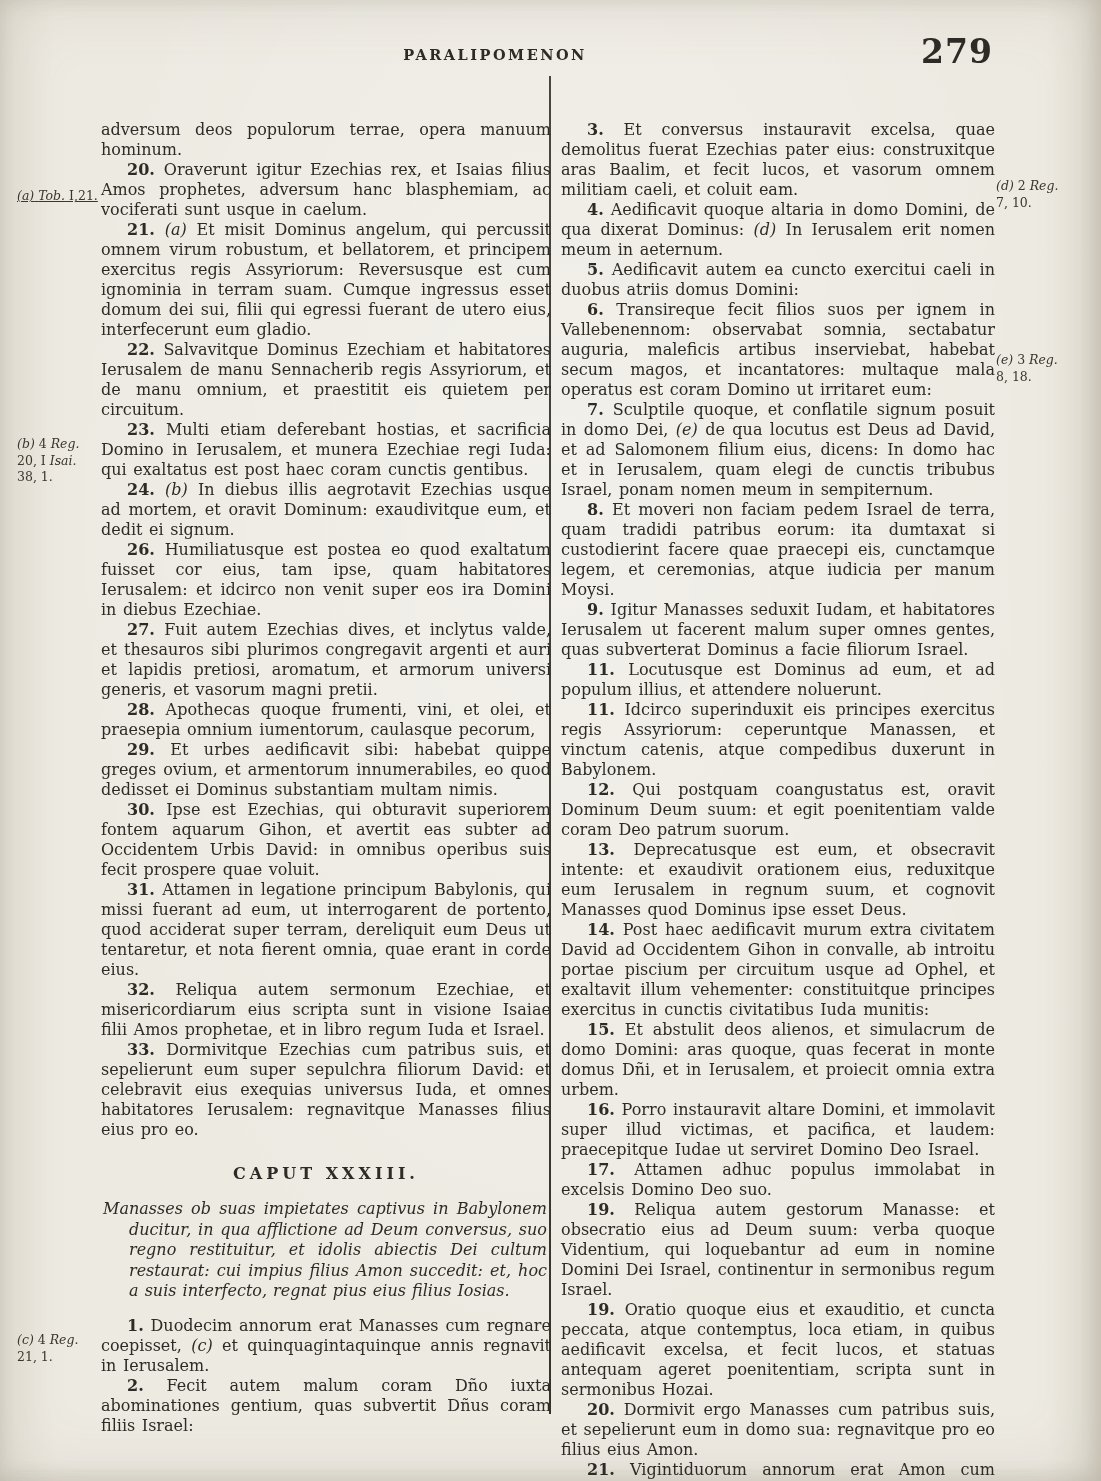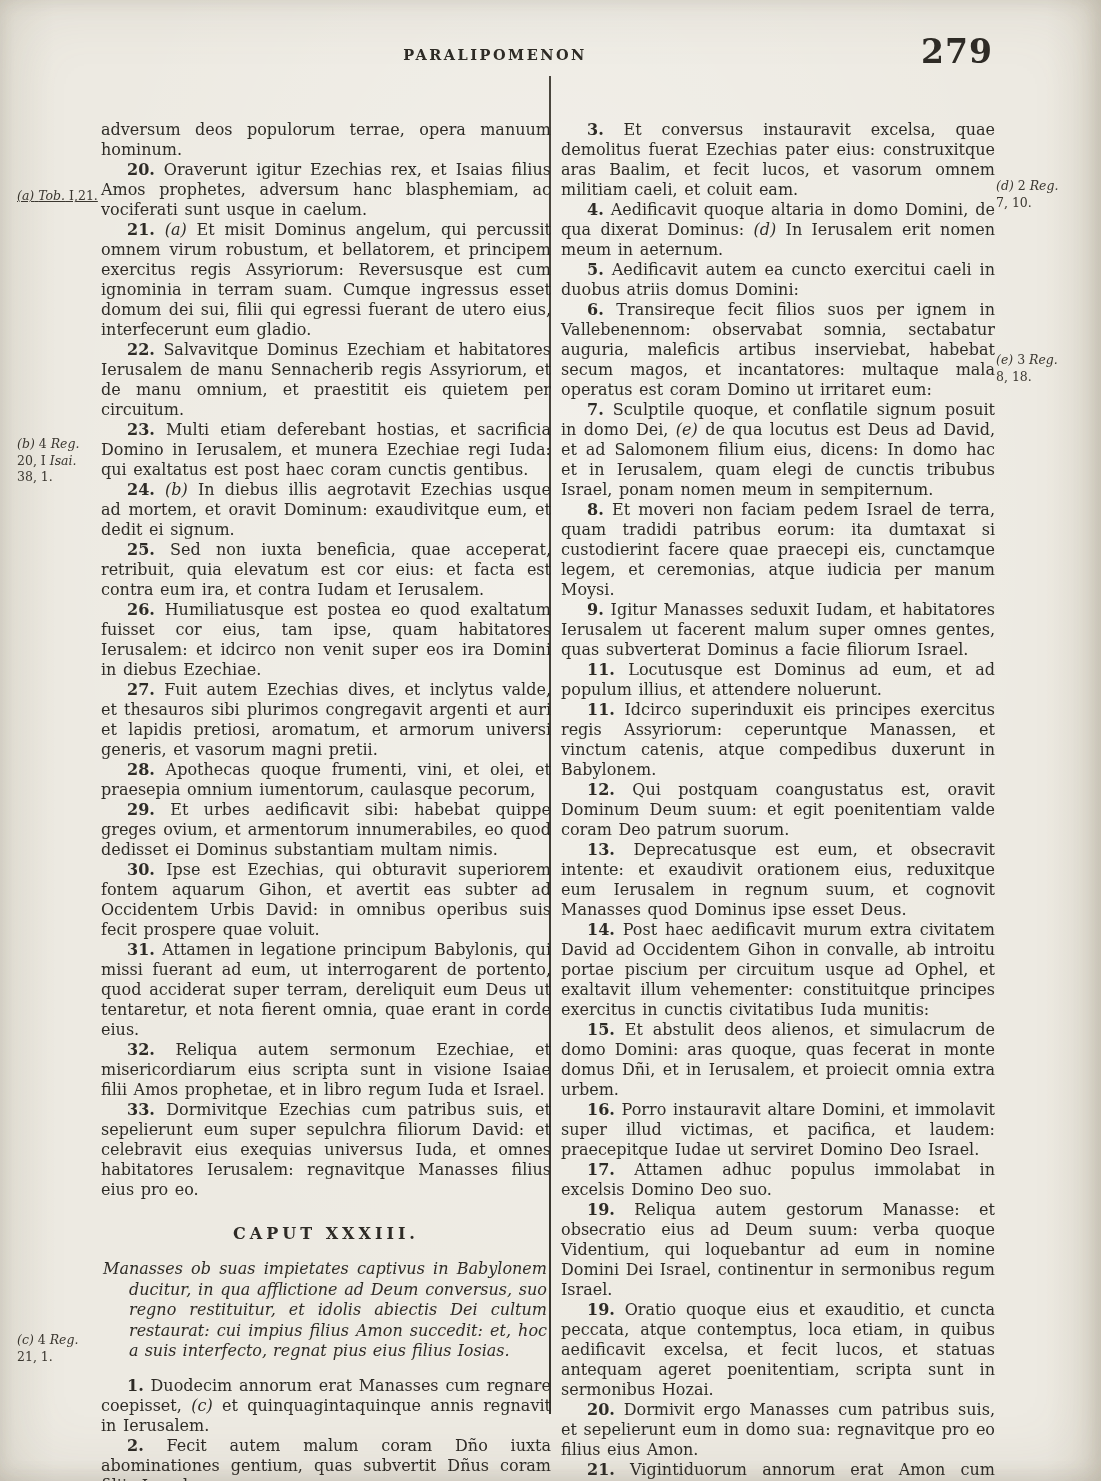--- a/index.html
+++ b/index.html
@@ -71,21 +71,20 @@
         <p class="verse"><span class="vnum">20.</span> <span class="vtext">Oraverunt igitur Ezechias rex, et Isaias filius Amos prophetes, adversum hanc blasphemiam, ac vociferati sunt usque in caelum.</span></p>
 
         <p class="verse"><span class="vnum">21.</span> <span class="vtext"><i>(a)</i> Et misit Dominus angelum, qui percussit omnem virum robustum, et bellatorem, et principem exercitus regis Assyriorum: Reversusque est cum ignominia in terram suam. Cumque ingressus esset domum dei sui, filii qui egressi fuerant de utero eius, interfecerunt eum gladio.</span></p>
 
         <p class="verse"><span class="vnum">22.</span> <span class="vtext">Salvavitque Dominus Ezechiam et habitatores Ierusalem de manu Sennacherib regis Assyriorum, et de manu omnium, et praestitit eis quietem per circuitum.</span></p>
 
         <p class="verse"><span class="vnum">23.</span> <span class="vtext">Multi etiam deferebant hostias, et sacrificia Domino in Ierusalem, et munera Ezechiae regi Iuda: qui exaltatus est post haec coram cunctis gentibus.</span></p>
 
         <p class="verse"><span class="vnum">24.</span> <span class="vtext"><i>(b)</i> In diebus illis aegrotavit Ezechias usque ad mortem, et oravit Dominum: exaudivitque eum, et dedit ei signum.</span></p>
 
-        <p class="verse"><span class="vnum">25.</span> <span class="vtext">Sed non iuxta beneficia, quae acceperat, retribuit, quia elevatum est cor eius: et facta est contra eum ira, et contra Iudam et Ierusalem.</span></p>
 
         <p class="verse"><span class="vnum">26.</span> <span class="vtext">Humiliatusque est postea eo quod exaltatum fuisset cor eius, tam ipse, quam habitatores Ierusalem: et idcirco non venit super eos ira Domini in diebus Ezechiae.</span></p>
 
         <p class="verse"><span class="vnum">27.</span> <span class="vtext">Fuit autem Ezechias dives, et inclytus valde, et thesauros sibi plurimos congregavit argenti et auri et lapidis pretiosi, aromatum, et armorum universi generis, et vasorum magni pretii.</span></p>
 
         <p class="verse"><span class="vnum">28.</span> <span class="vtext">Apothecas quoque frumenti, vini, et olei, et praesepia omnium iumentorum, caulasque pecorum,</span></p>
 
         <p class="verse"><span class="vnum">29.</span> <span class="vtext">Et urbes aedificavit sibi: habebat quippe greges ovium, et armentorum innumerabiles, eo quod dedisset ei Dominus substantiam multam nimis.</span></p>
 
         <p class="verse"><span class="vnum">30.</span> <span class="vtext">Ipse est Ezechias, qui obturavit superiorem fontem aquarum Gihon, et avertit eas subter ad Occidentem Urbis David: in omnibus operibus suis fecit prospere quae voluit.</span></p>

